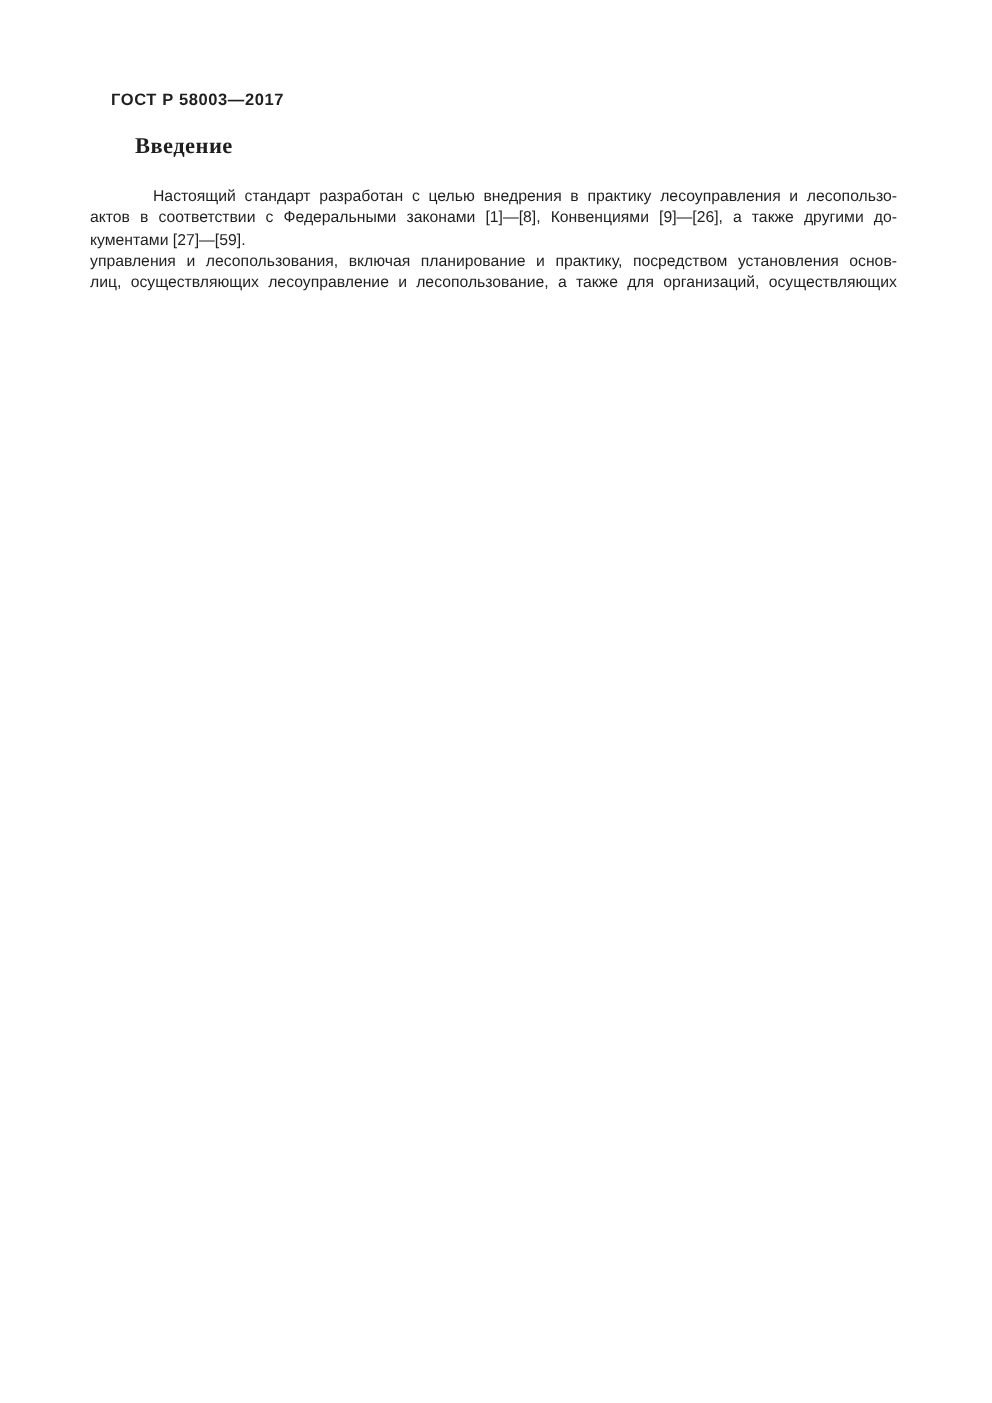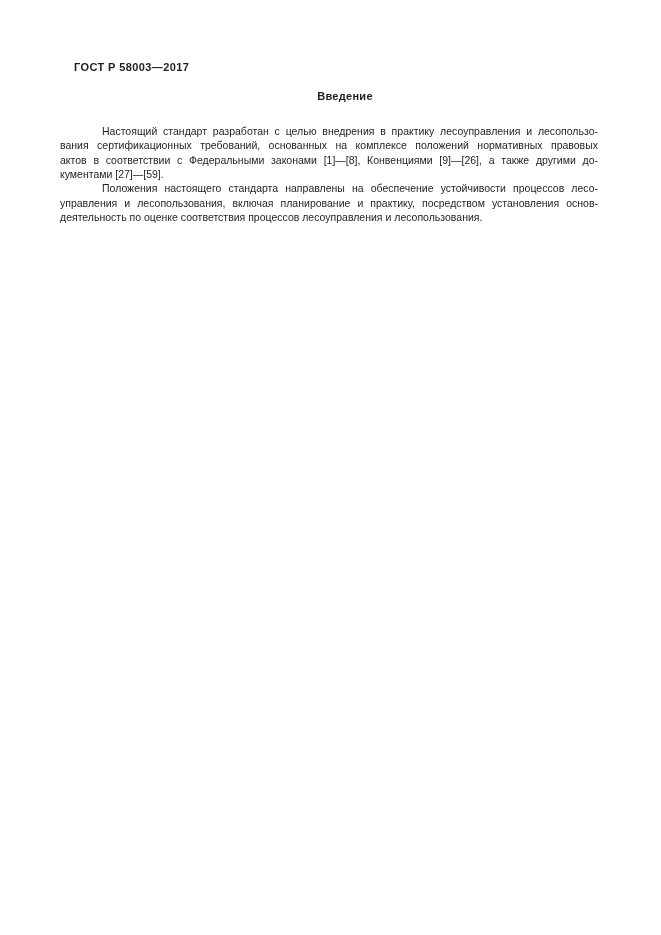--- a/index.html
+++ b/index.html
@@ -23,25 +23,26 @@
     font-size: 11px;
     font-weight: bold;
     letter-spacing: 0.4px;
     white-space: nowrap;
   }
   .section-title {
     position: absolute;
     top: 90px;
     left: 62px;
     width: 538px;
-    text-align: center;
+    text-align: left;
     text-indent: 28px;
-    font-size: 11px;
+    font-size: 15px;
     font-weight: bold;
     letter-spacing: 0.3px;
+    font-family: Liberation Serif, serif;
   }
   .intro {
     position: absolute;
     top: 124px;
     left: 60px;
     width: 538px;
     font-size: 10.5px;
     line-height: 14.33px;
   }
   .line {
@@ -69,22 +70,20 @@
 </head>
 <body>
 
 <div class="page">
   <div class="doc-number">ГОСТ Р 58003—2017</div>
 
   <div class="section-title">Введение</div>
 
   <div class="intro">
       <div class="line first">Настоящий стандарт разработан с целью внедрения в практику лесоуправления и лесопользо-</div>
-      <div class="line">вания сертификационных требований, основанных на комплексе положений нормативных правовых</div>
       <div class="line">актов в соответствии с Федеральными законами [1]—[8], Конвенциями [9]—[26], а также другими до-</div>
       <div class="line last">кументами [27]—[59].</div>
-      <div class="line first">Положения настоящего стандарта направлены на обеспечение устойчивости процессов лесо-</div>
       <div class="line">управления и лесопользования, включая планирование и практику, посредством установления основ-</div>
-      <div class="line last">деятельность по оценке соответствия процессов лесоуправления и лесопользования.</div>
+      <div class="line">лиц, осуществляющих лесоуправление и лесопользование, а также для организаций, осуществляющих</div>
     </div>
 
   <div class="page-number">IV</div>
 </div>
 
 </body></html>

